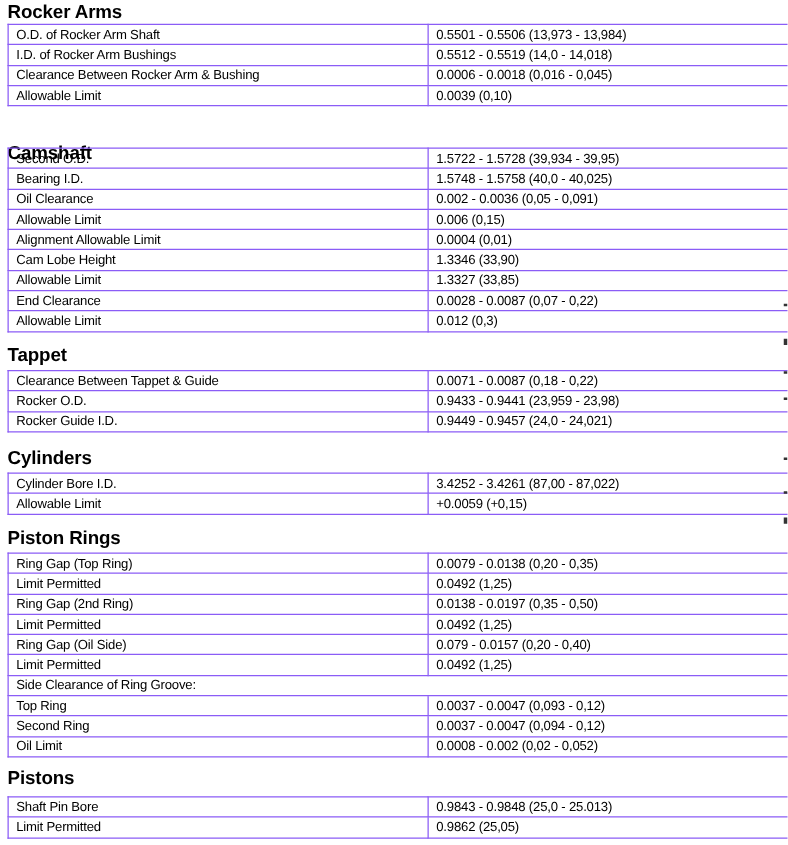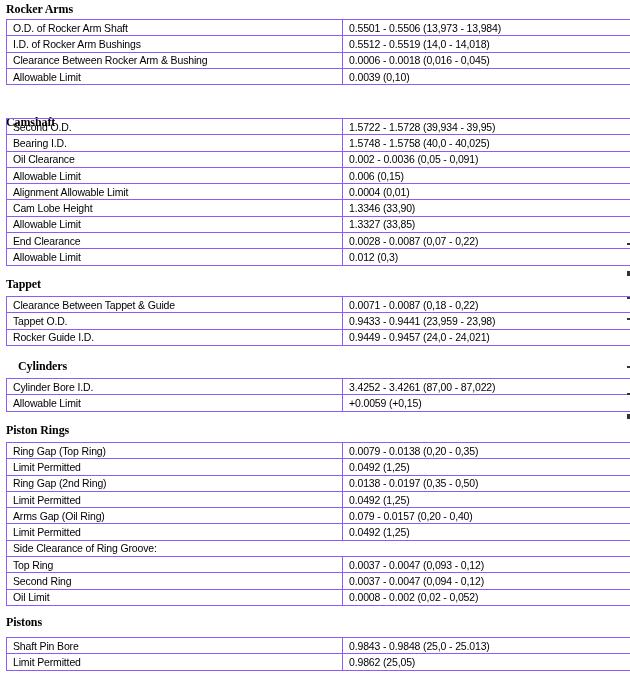--- a/index.html
+++ b/index.html
@@ -11,25 +11,24 @@
       width: 630px;
       height: 676px;
       position: relative;
       overflow: hidden;
       font-family: "Liberation Sans", sans-serif;
       color: #000;
     }
     .section-title {
       position: absolute;
       left: 6px;
-      font-size: 12px;
+      font-size: 15px;
       font-weight: bold;
       line-height: 13px;
       letter-spacing: -0.1px;
-      font-family: Liberation Serif, serif;
     }
     table.spec {
       position: absolute;
       left: 6px;
       width: 620px;
       border-collapse: collapse;
       table-layout: fixed;
       font-size: 10.5px;
       letter-spacing: -0.15px;
     }
@@ -122,31 +121,31 @@
   </table>
 
 <div class="section-title" style="top:278px;">Tappet</div>
 <table class="spec" style="top:296px;">
   <tbody>
       <tr>
     <td class="label">Clearance Between Tappet &amp; Guide</td>
     <td class="value">0.0071 - 0.0087 (0,18 - 0,22)</td>
   </tr>
   <tr>
-    <td class="label">Tappet O.D.</td>
+    <td class="label">Rocker O.D.</td>
     <td class="value">0.9433 - 0.9441 (23,959 - 23,98)</td>
   </tr>
   <tr>
     <td class="label">Rocker Guide I.D.</td>
     <td class="value">0.9449 - 0.9457 (24,0 - 24,021)</td>
   </tr>
 </tbody>
   </table>
 
-<div class="section-title" style="top:360px;margin-left:12px;">Cylinders</div>
+<div class="section-title" style="top:360px;">Cylinders</div>
 <table class="spec" style="top:378px;">
   <tbody>
       <tr>
     <td class="label">Cylinder Bore I.D.</td>
     <td class="value">3.4252 - 3.4261 (87,00 - 87,022)</td>
   </tr>
   <tr>
     <td class="label">Allowable Limit</td>
     <td class="value">+0.0059 (+0,15)</td>
   </tr>
@@ -166,21 +165,21 @@
   </tr>
   <tr>
     <td class="label">Ring Gap (2nd Ring)</td>
     <td class="value">0.0138 - 0.0197 (0,35 - 0,50)</td>
   </tr>
   <tr>
     <td class="label">Limit Permitted</td>
     <td class="value">0.0492 (1,25)</td>
   </tr>
   <tr>
-    <td class="label">Arms Gap (Oil Ring)</td>
+    <td class="label">Ring Gap (Oil Side)</td>
     <td class="value">0.079 - 0.0157 (0,20 - 0,40)</td>
   </tr>
   <tr>
     <td class="label">Limit Permitted</td>
     <td class="value">0.0492 (1,25)</td>
   </tr>
   <tr class="spanrow">
     <td colspan="2">Side Clearance of Ring Groove:</td>
   </tr>
   <tr>

